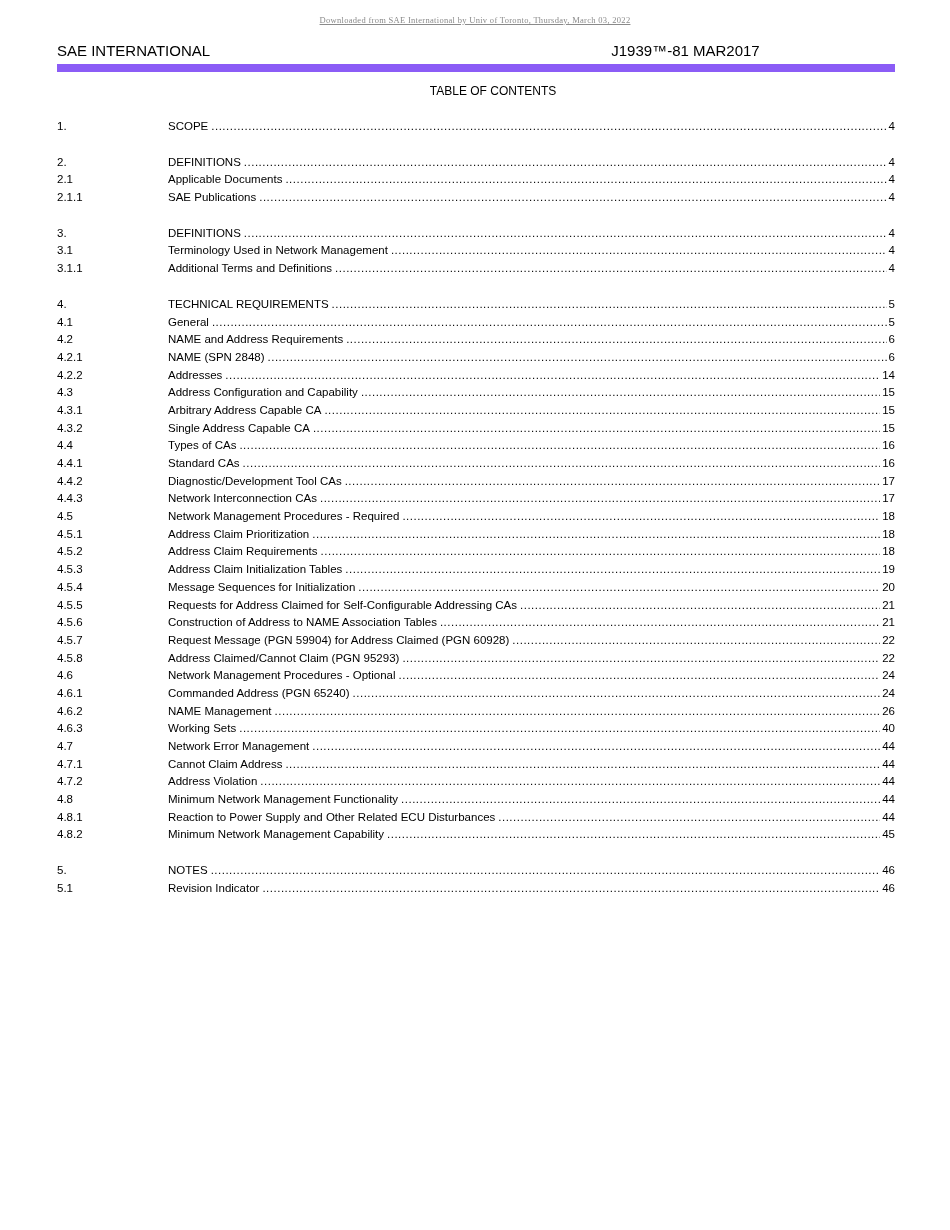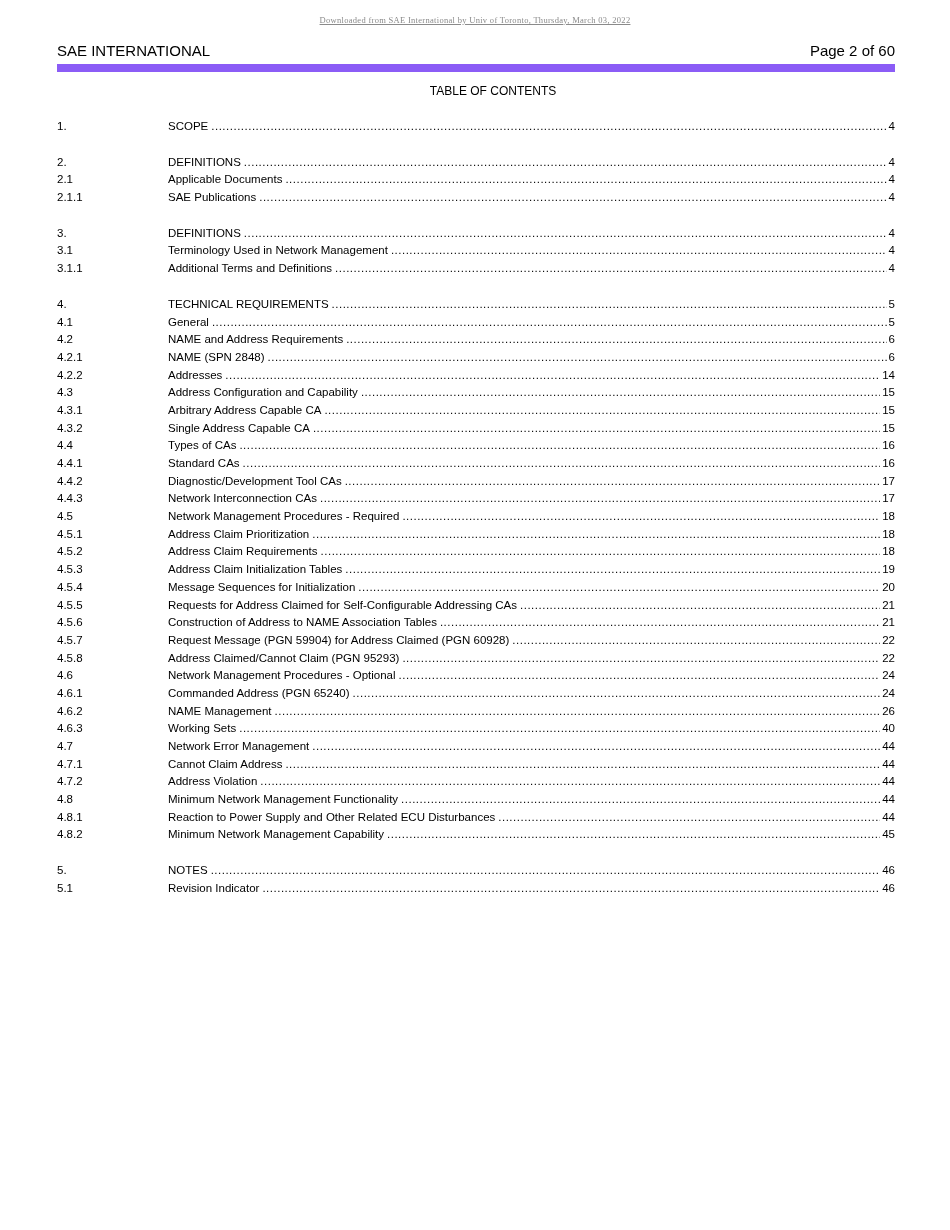--- a/index.html
+++ b/index.html
@@ -56,21 +56,21 @@
   }
   .toc-row .page { flex: none; text-align: right; }
 </style>
 </head>
 <body>
 
 <div class="watermark">Downloaded from SAE International by Univ of Toronto, Thursday, March 03, 2022</div>
 
 <div class="page-header">
   <span class="hdr-left">SAE INTERNATIONAL</span>
-  <span class="hdr-right">Page 2 of 60</span>
+  <span class="hdr-center">J1939™-81 MAR2017</span>
 </div>
 
 <div class="toc-title">TABLE OF CONTENTS</div>
 
 <div class="toc-container">
     <div class="toc-group">
       <div class="toc-row">
     <span class="num">1.</span>
     <span class="title">SCOPE</span>
     <span class="leader">............................................................................................................................................................................................................................................................................................................</span>

